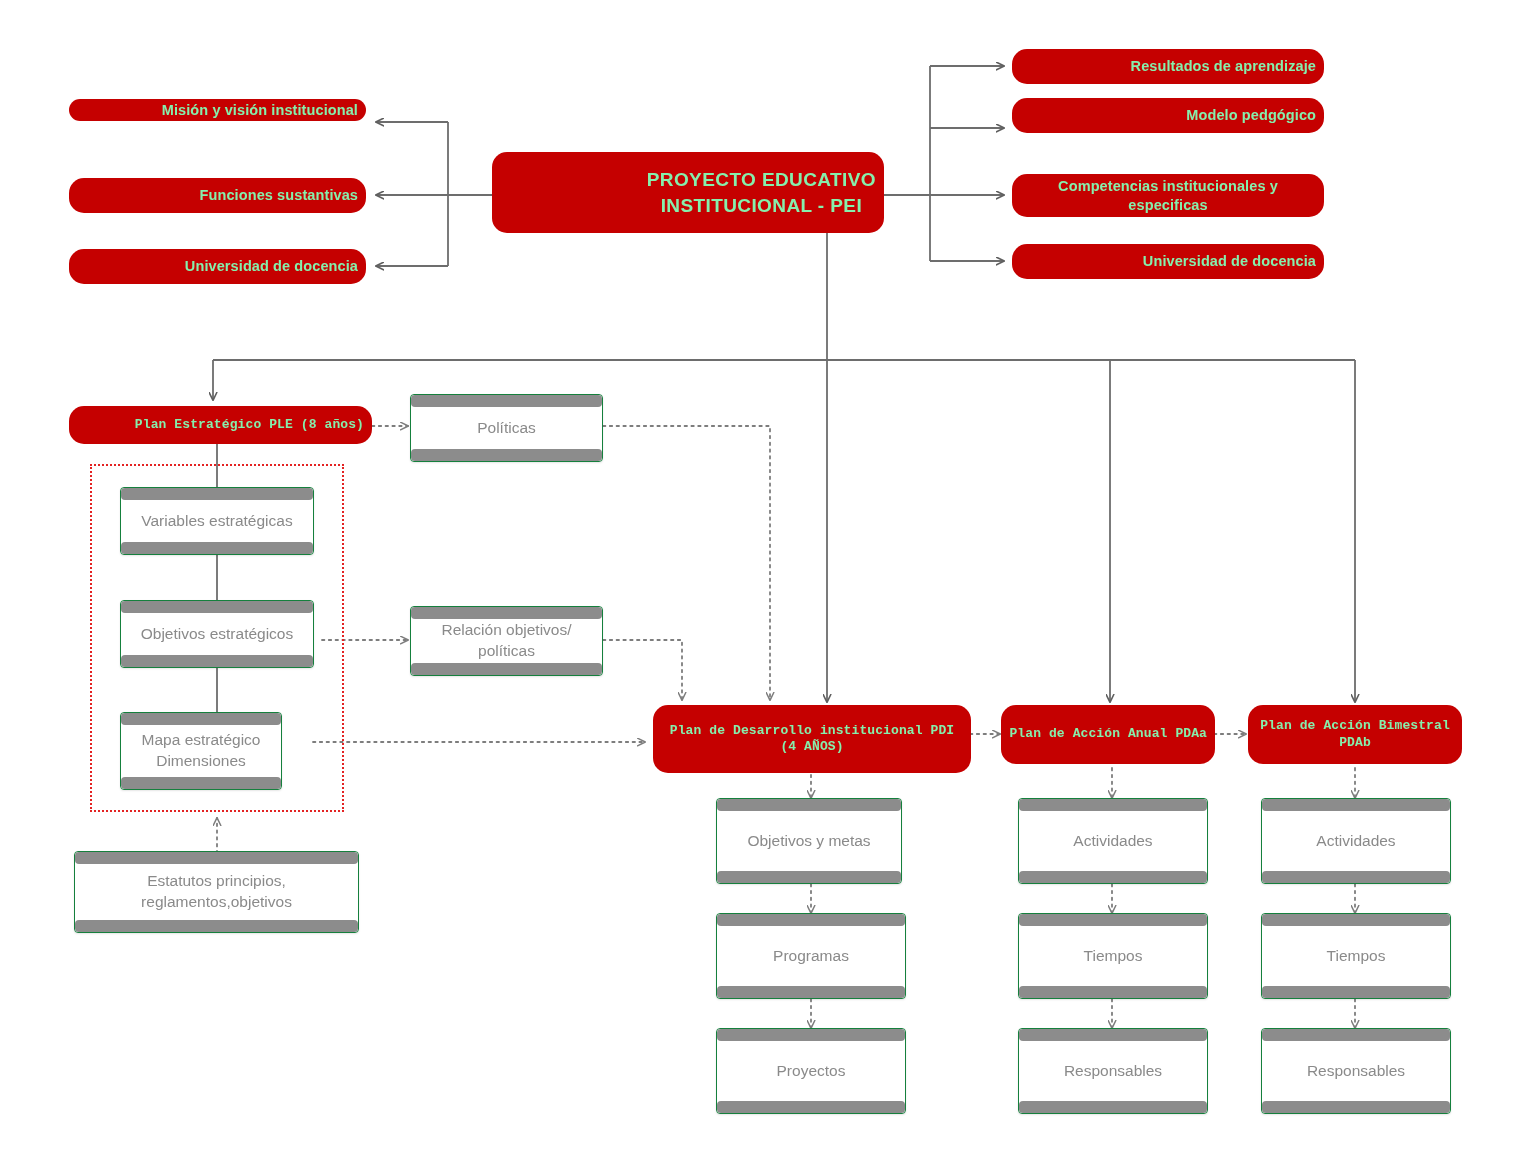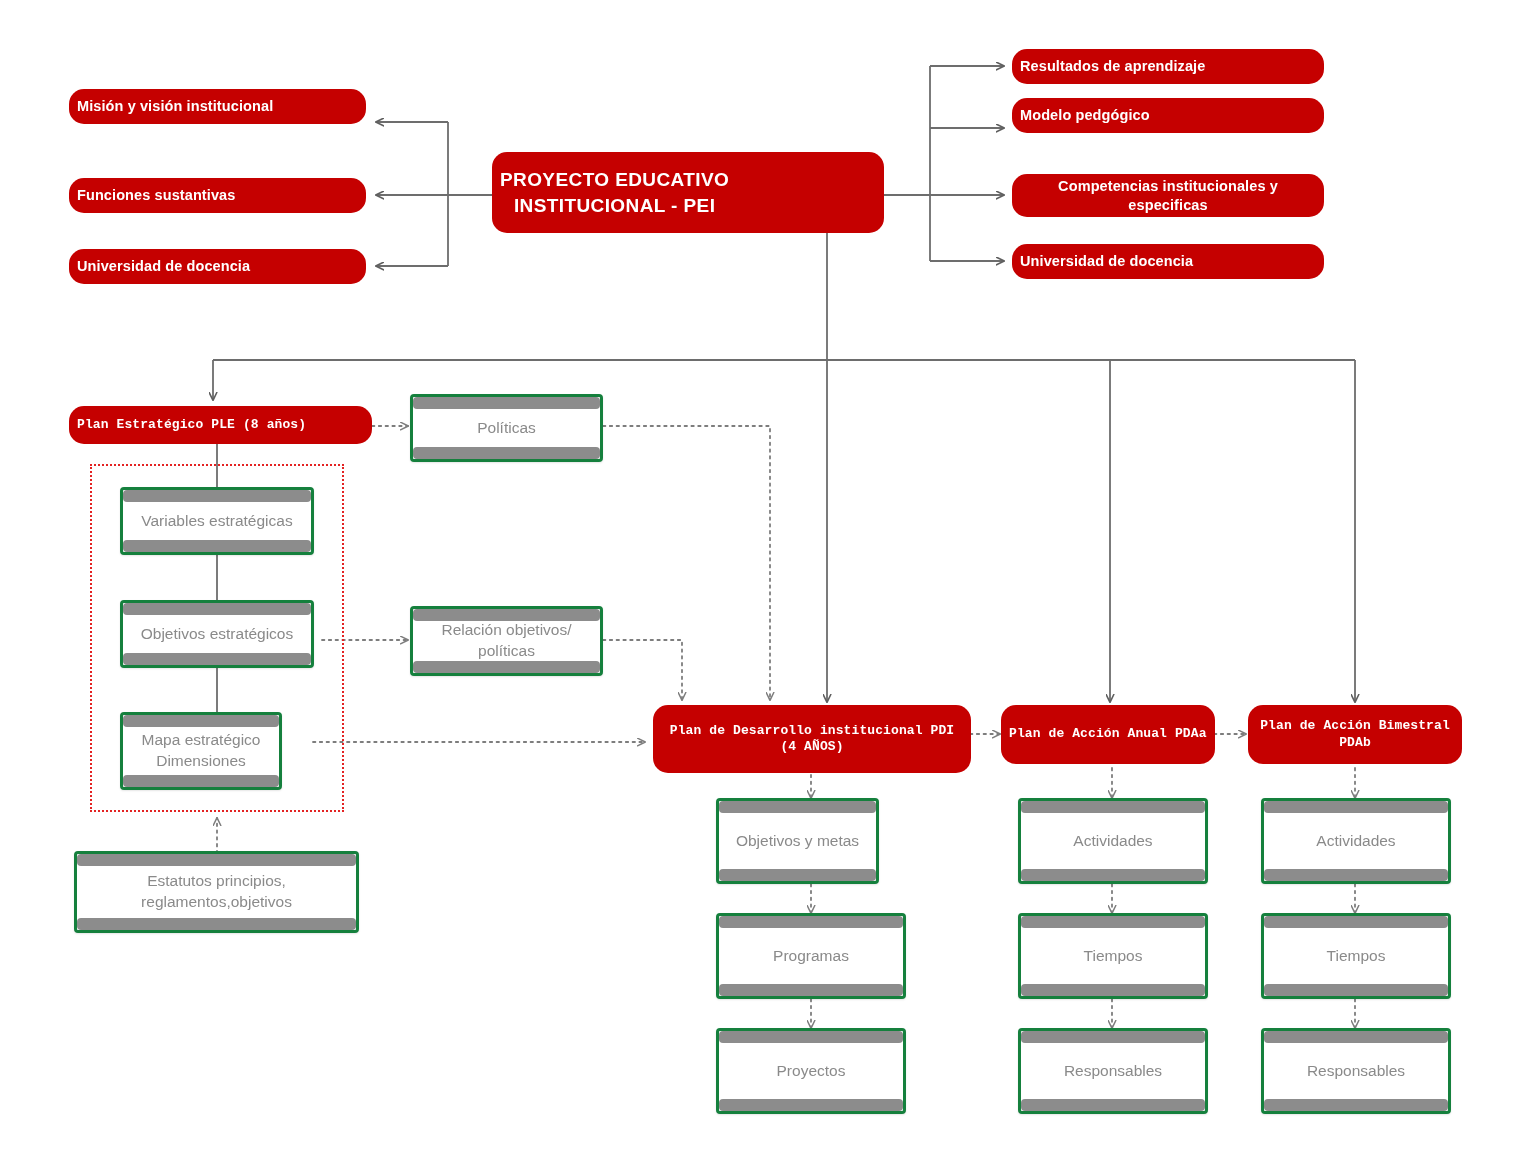--- a/index.html
+++ b/index.html
@@ -12,40 +12,40 @@
     position:relative;
   }
   #stage{position:absolute;left:0;top:0;width:1527px;height:1151px;}
 
   svg#wires{position:absolute;left:0;top:0;width:1527px;height:1151px;pointer-events:none;}
 
   
   .rnode{
     position:absolute;
     background:#C50000;
-    color:#ffffff;
+    color:#86efac;
     border-radius:15px;
-    display:flex;align-items:center;justify-content:flex-start;
+    display:flex;align-items:center;justify-content:flex-end;
     text-align:center;
     font-weight:bold;
     line-height:1.25;
     box-sizing:border-box;
     padding:4px 8px;
     letter-spacing:.1px;
   }
   .rnode.small{font-size:14.5px;}
   .rnode.mid{font-size:13px;font-family:Liberation Mono, monospace;}
   .rnode.big{font-size:19px;letter-spacing:.4px;line-height:1.35;}
 
   
   .gnode{
     position:absolute;
     box-sizing:border-box;
     background:#ffffff;
-    border:3px solid #15803d;
+    border:1px solid #15803d;
     border-radius:4px;
     display:flex;align-items:center;justify-content:center;
     text-align:center;
     color:#8a8a8a;
     font-size:15.5px;
     line-height:1.35;
     box-shadow:0 1px 2px rgba(0,0,0,.10);
   }
   .gnode::before,.gnode::after{
     content:"";
@@ -137,21 +137,21 @@
 
   <div class="dotgroup" style="left:90px;top:464px;width:254px;height:348px;"></div>
 
   <div class="rnode big" style="left:492px;top:152px;width:392px;height:81px;">
     <div>
       <div>PROYECTO EDUCATIVO</div>
       <div>INSTITUCIONAL - PEI</div>
     </div>
   </div>
 
-  <div class="rnode small" style="left:69px;top:89px;width:297px;height:35px;">
+  <div class="rnode small" style="left:69px;top:99px;width:297px;height:22px;">
     <span>Misión y visión institucional</span>
   </div>
   <div class="rnode small" style="left:69px;top:178px;width:297px;height:35px;">
     <span>Funciones sustantivas</span>
   </div>
   <div class="rnode small" style="left:69px;top:249px;width:297px;height:35px;">
     <span>Universidad de docencia</span>
   </div>
 
   <div class="rnode small" style="left:1012px;top:49px;width:312px;height:35px;">
@@ -195,21 +195,21 @@
   <div class="rnode mid" style="left:653px;top:705px;width:318px;height:68px;">
     <span>Plan de Desarrollo institucional PDI (4 AÑOS)</span>
   </div>
   <div class="rnode mid" style="left:1001px;top:705px;width:214px;height:59px;">
     <span>Plan de Acción Anual PDAa</span>
   </div>
   <div class="rnode mid" style="left:1248px;top:705px;width:214px;height:59px;">
     <span>Plan de Acción Bimestral PDAb</span>
   </div>
 
-  <div class="gnode" style="left:716px;top:798px;width:163px;height:86px;">
+  <div class="gnode" style="left:716px;top:798px;width:186px;height:86px;">
     <span>Objetivos y metas</span>
   </div>
   <div class="gnode" style="left:716px;top:913px;width:190px;height:86px;">
     <span>Programas</span>
   </div>
   <div class="gnode" style="left:716px;top:1028px;width:190px;height:86px;">
     <span>Proyectos</span>
   </div>
 
   <div class="gnode" style="left:1018px;top:798px;width:190px;height:86px;">

